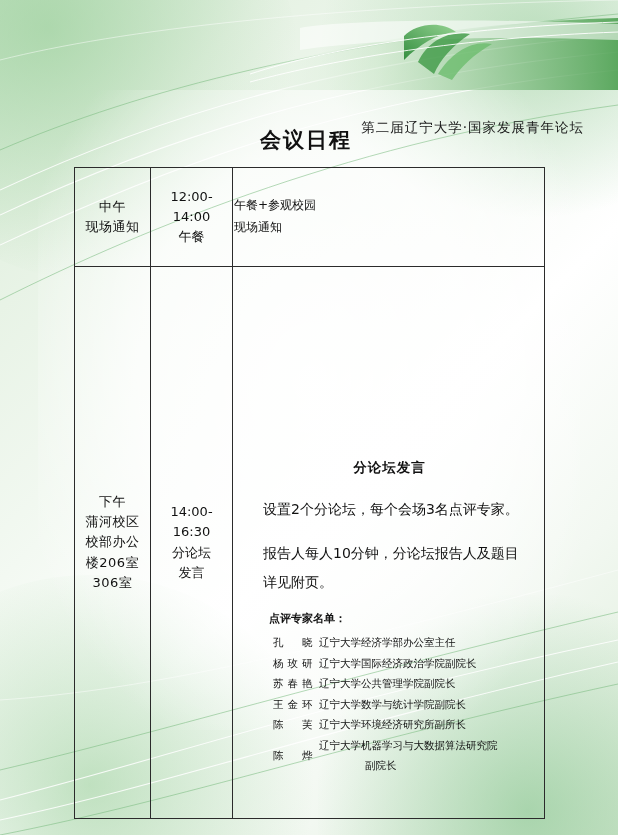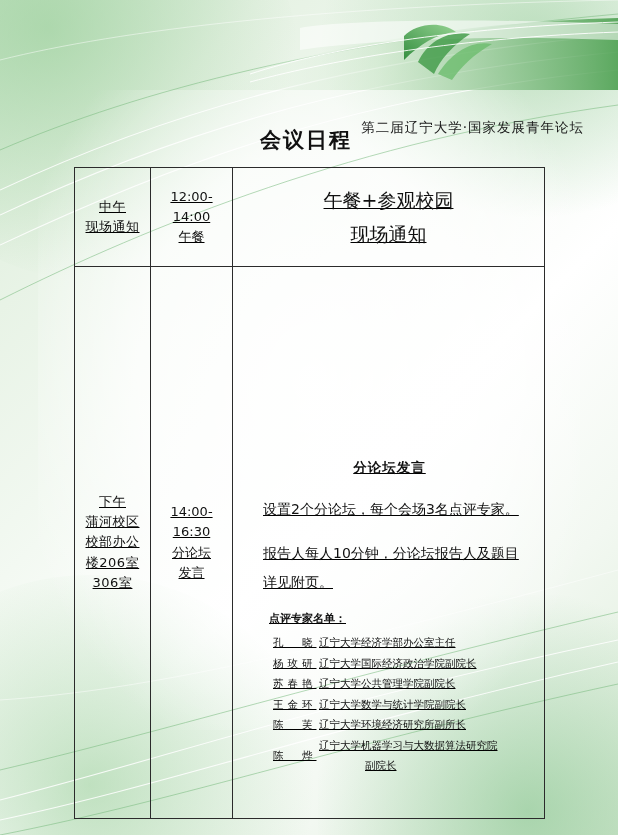--- a/index.html
+++ b/index.html
@@ -105,21 +105,20 @@
 
   
   .schedule {
     position: absolute;
     left: 74px;
     top: 167px;
     width: 470px;
     border-collapse: collapse;
     table-layout: fixed;
     background: transparent;
-    text-decoration: underline;
   }
   .schedule td {
     border: 1px solid #2b2b2b;
     vertical-align: middle;
     font-family: "DejaVu Sans", sans-serif;
     color: #111;
     background: transparent;
   }
   .col-venue { width: 76px; }
   .col-time  { width: 82px; }
@@ -128,22 +127,21 @@
   .cell-center {
     text-align: center;
     font-size: 13px;
     line-height: 1.55;
     padding: 8px 2px;
   }
   .row-lunch td { height: 82px; }
   .row-forum td { height: 535px; }
 
   .lunch-body {
-    text-align: center;
-    font-size: 19px;
+    font-size: 12px;
     line-height: 1.8;
   }
 
   .forum-body {
     vertical-align: top;
     padding: 0;
   }
   .forum-inner {
     padding: 150px 20px 0 22px;
   }

